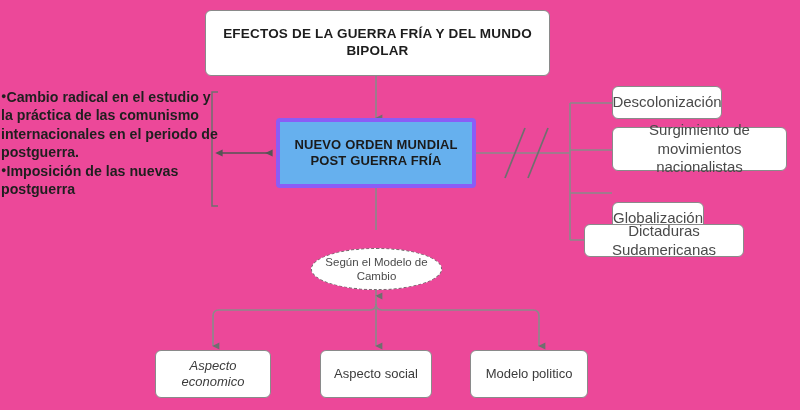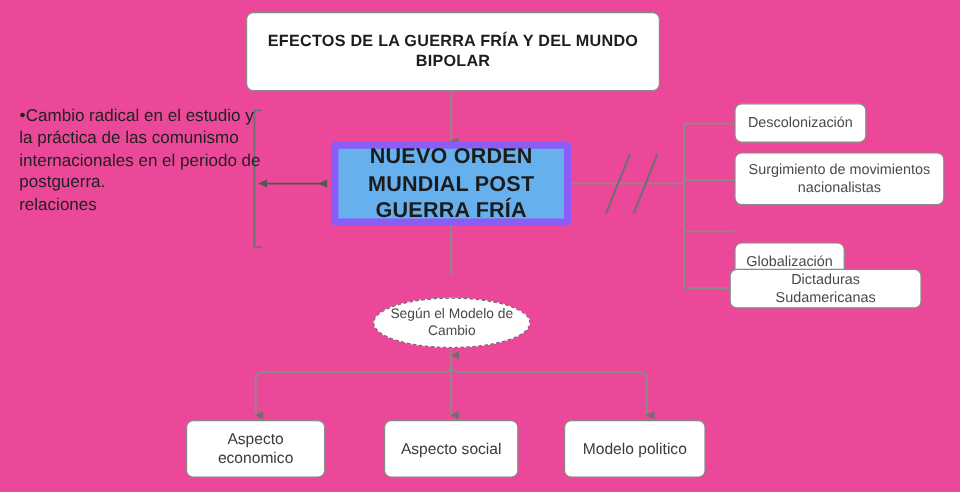--- a/index.html
+++ b/index.html
@@ -40,29 +40,29 @@
   .node-title {
     border: 1.5px solid #8a8a8a;
     font-weight: bold;
     font-size: 13.5px;
     letter-spacing: .2px;
     color: #1d1d1d;
     padding: 0 14px;
   }
   .node-main {
     background: #66b0ee;
-    border: 6px solid #8b5cf6;
+    border: 4px solid #8b5cf6;
     border-radius: 4px;
     font-weight: bold;
-    font-size: 18px;
+    font-size: 13px;
     color: #1b1b1b;
     letter-spacing: .15px;
   }
   .node-branch {
-    font-size: 12px;
+    font-size: 15px;
     color: #4a4a4a;
     padding: 0 8px;
   }
   .node-aspect {
     font-size: 13px;
     color: #3b3b3b;
     padding: 0 8px;
   }
   .node-ellipse {
     border: 1.6px dashed #6f6f6f;
@@ -147,50 +147,51 @@
       <path d="M376 296 L376 304 Q376 310 370 310 L219 310 Q213 310 213 316 L213 346" fill="none" stroke="#8a8a8a" stroke-width="1.6" marker-end="url(#arrow-down)"></path>
       <path d="M376 304 L376 346" fill="none" stroke="#8a8a8a" stroke-width="1.6" marker-end="url(#arrow-down)"></path>
       <path d="M376 304 Q376 310 382 310 L533 310 Q539 310 539 316 L539 346" fill="none" stroke="#8a8a8a" stroke-width="1.6" marker-end="url(#arrow-down)"></path>
     </g>
   </svg>
 
   <div class="node node-title" style="left:205px; top:10px; width:345px; height:66px;">
     <span>EFECTOS DE LA GUERRA FRÍA Y DEL MUNDO BIPOLAR</span>
   </div>
 
-  <div class="side-text" style="left:16px; top:88px; width:205px;">
+  <div class="side-text" style="left:1px; top:88px; width:205px;font-weight:bold;">
     <span class="bullet-line"><span class="bullet-dot">●</span><span>Cambio radical  en el estudio y</span></span>
     <span class="bullet-line">la práctica de las comunismo</span>
     <span class="bullet-line">internacionales en el periodo de</span>
     <span class="bullet-line">postguerra.</span>
-    <span class="bullet-line">relaciones</span>
+    <span class="bullet-line"><span class="bullet-dot">●</span><span>Imposición de las nuevas</span></span>
+    <span class="bullet-line">postguerra</span>
   </div>
 
   <div class="node node-main" style="left:276px; top:118px; width:200px; height:70px;">
     <span>NUEVO ORDEN MUNDIAL POST GUERRA FRÍA</span>
   </div>
 
   <div class="node node-branch" style="left:612px; top:86px; width:110px; height:33px;">
     <span>Descolonización</span>
   </div>
   <div class="node node-branch" style="left:612px; top:127px; width:175px; height:44px;align-items:center;">
     <span>Surgimiento de movimientos nacionalistas</span>
   </div>
   <div class="node node-branch" style="left:612px; top:177px; width:92px; height:32px;margin-top:25px;">
     <span>Globalización</span>
   </div>
-  <div class="node node-branch" style="left:608px; top:224px; width:160px; height:33px;">
+  <div class="node node-branch" style="left:584px; top:224px; width:160px; height:33px;">
     <span>Dictaduras Sudamericanas</span>
   </div>
 
   <div class="node node-ellipse" style="left:311px; top:230px; width:131px; height:42px;margin-top:18px;">
     <span>Según el Modelo de Cambio</span>
   </div>
 
-  <div class="node node-aspect" style="left:155px; top:350px; width:116px; height:48px;">
+  <div class="node node-aspect" style="left:155px; top:350px; width:116px; height:48px;font-style:italic;">
     <span>Aspecto economico</span>
   </div>
   <div class="node node-aspect" style="left:320px; top:350px; width:112px; height:48px;">
     <span>Aspecto social</span>
   </div>
   <div class="node node-aspect" style="left:470px; top:350px; width:118px; height:48px;">
     <span>Modelo politico</span>
   </div>
 
 </div>

